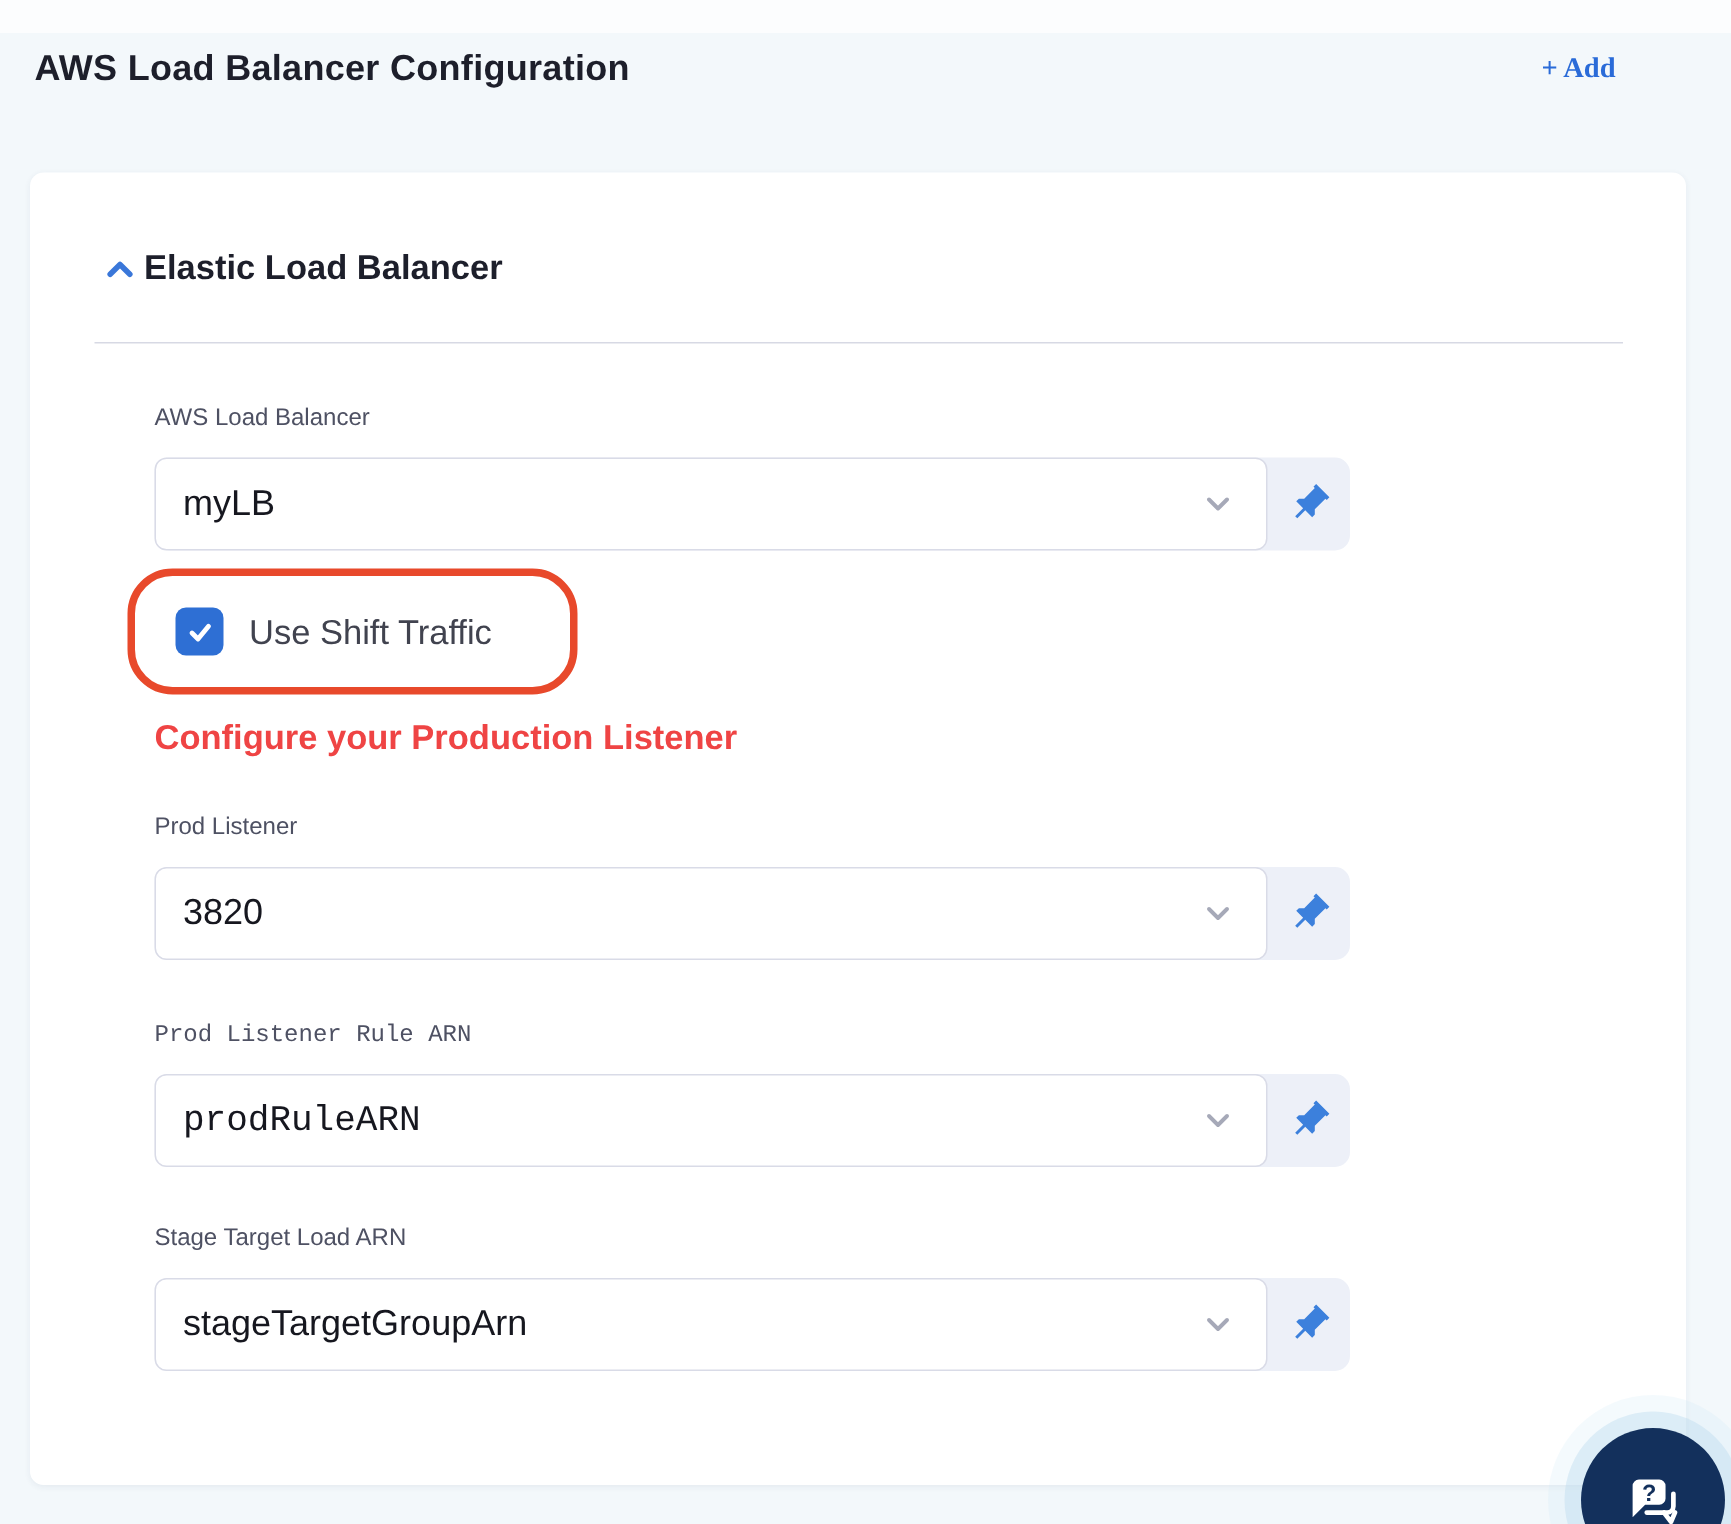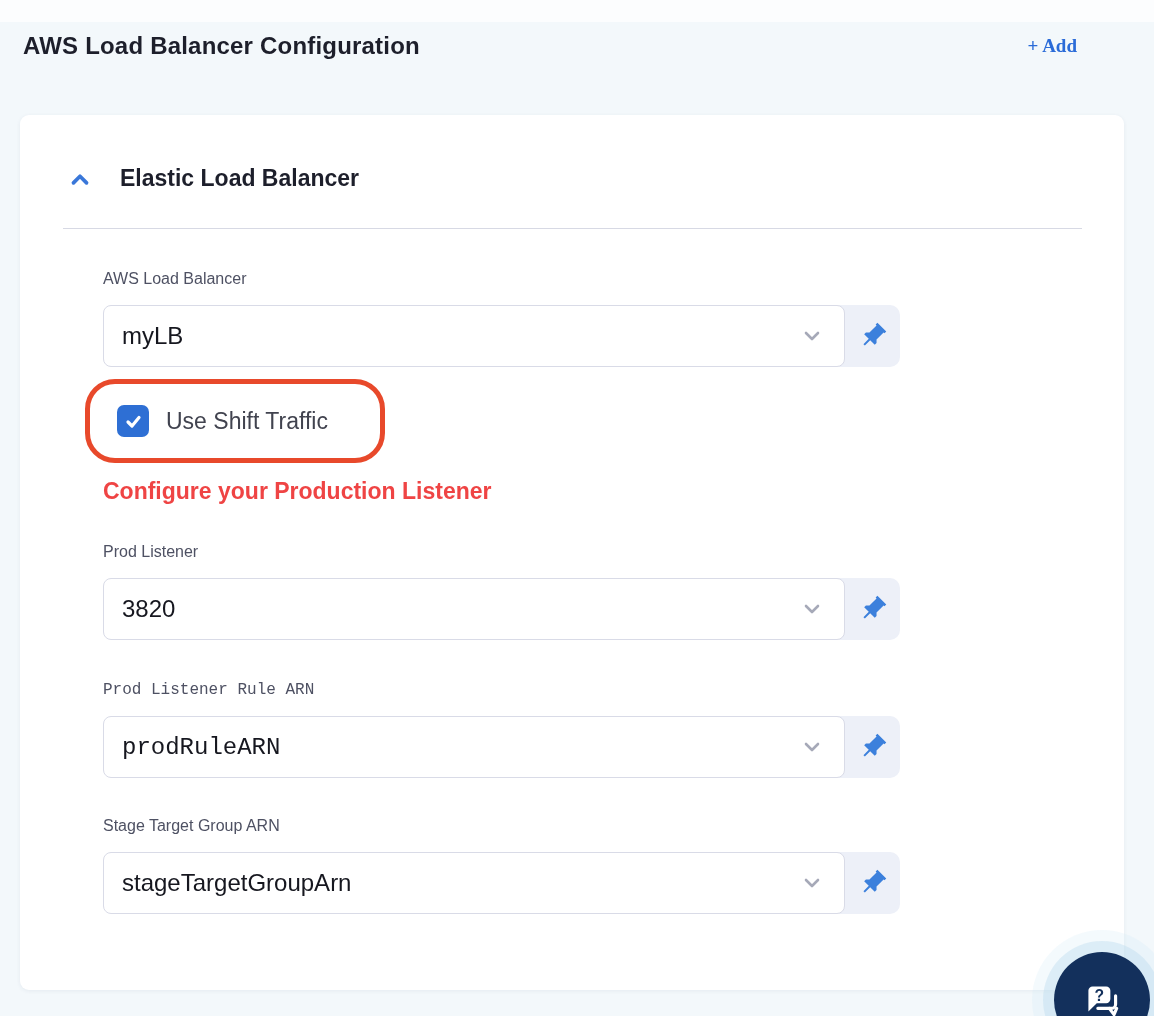--- a/index.html
+++ b/index.html
@@ -26,21 +26,21 @@
     font-size:19px; font-weight:bold; color:#2a6bd8; cursor:pointer;
     background:none; border:none; font-family:Liberation Serif, serif;
   }
   .card {
     position:absolute; left:20px; top:115px; width:1104px; height:875px;
     background:#ffffff; border-radius:9px;
     box-shadow:0 1px 4px rgba(40,60,100,.07);
     padding:50px 42px 0 43px;
   }
   .section-header {
-    display:flex; align-items:center; gap:28px; margin-left:5px;
+    display:flex; align-items:center; gap:4px; margin-left:5px;
     cursor:pointer;
   }
   .section-title { font-size:23px; font-weight:bold; color:#1d1f2b; }
   .divider {
     margin-top:36px; height:1px; background:#d7d9e4; border:none;
   }
   .fields { margin-left:40px; margin-top:38px; width:797px; }
   .field-label {
     font-size:16px; color:#4e5163; line-height:24px; margin-bottom:14px;
   }
@@ -180,21 +180,21 @@
           <span style="display:flex;">
             <svg width="30" height="30" viewBox="0 0 24 24">
               <path d="M16,12V4h1V2H7v2h1v8l-2,2v2h5.2v6h1.6v-6H18v-2L16,12z" fill="#3c80dc" transform="rotate(45 12 12)"></path>
             </svg>
           </span>
         </button>
       </div>
     </div>
 
     <div class="mt36">
-      <div class="field-label">Stage Target Group ARN</div>
+      <div class="field-label">Stage Target Load ARN</div>
       <div class="select-group">
         <div class="select-box">
           <span class="select-value">stageTargetGroupArn</span>
           <span class="select-caret">
             <svg width="28" height="28" viewBox="0 0 28 28" fill="none">
               <polyline points="8,11 14,17 20,11" stroke="#a6a9b8" stroke-width="2.6" stroke-linecap="round" stroke-linejoin="round"></polyline>
             </svg>
           </span>
         </div>
         <button class="pin-button">

